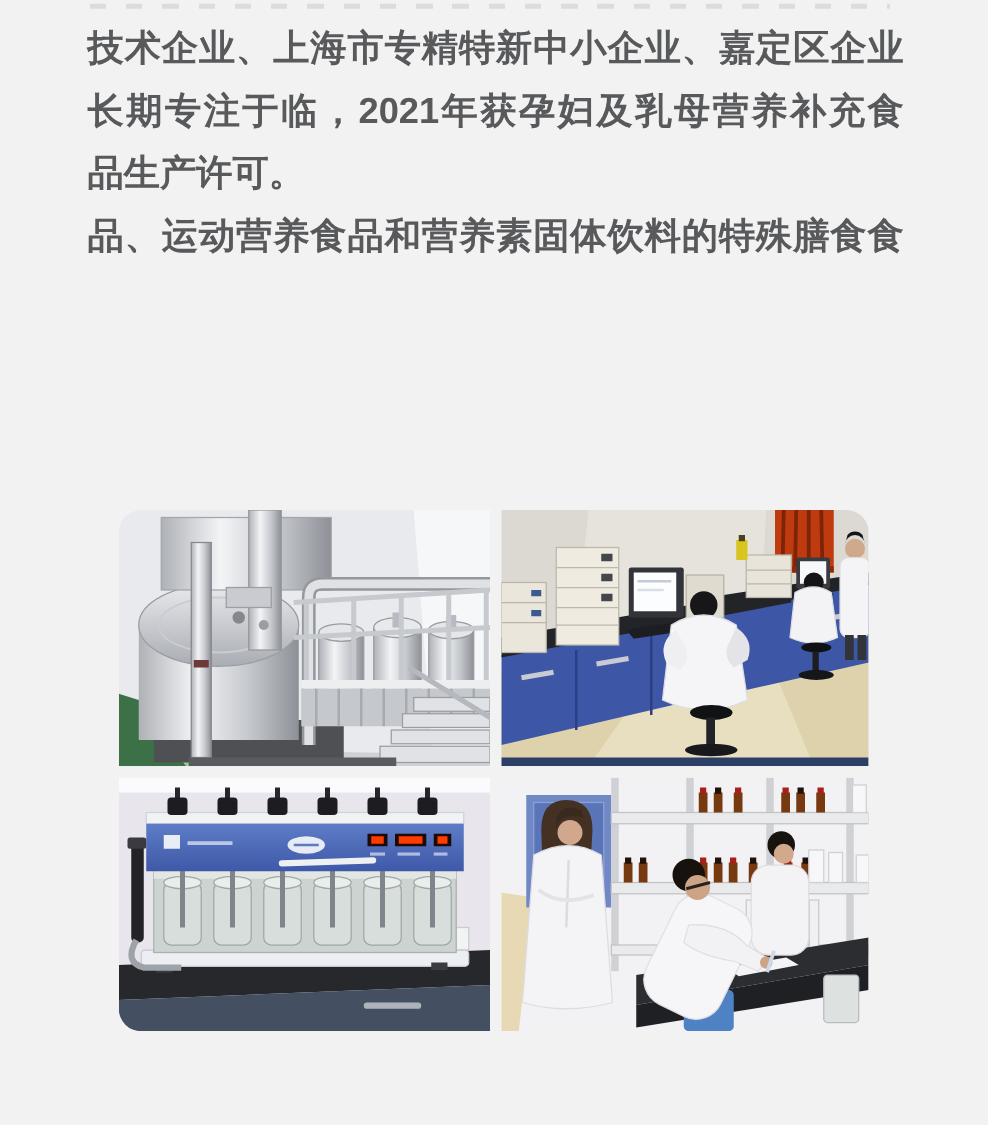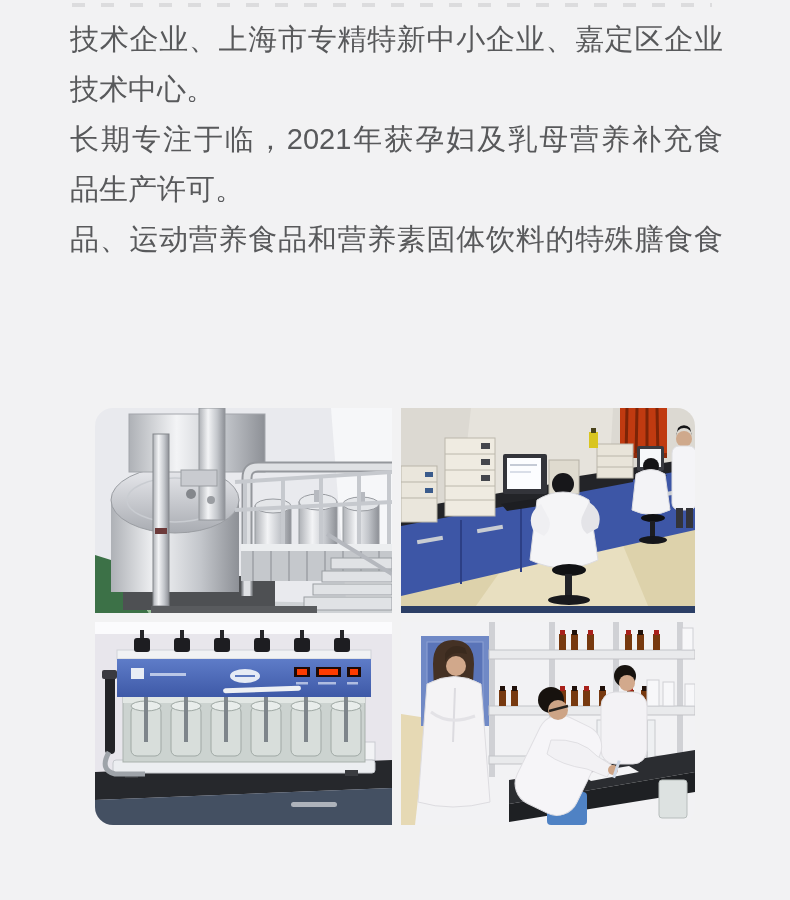--- a/index.html
+++ b/index.html
@@ -12,20 +12,21 @@
     background:var(--background);
     font-family:"Liberation Sans",sans-serif;
     position:relative;
     overflow:hidden;
   }
   .article{
     position:absolute;
     left:70px;
     top:14px;
     width:653px;
+    font-weight:bold;
   }
   .clip-row{
     position:absolute;
     top:-11px;
     left:2px;
     width:640px;
     height:4px;
     opacity:.5;
     background:repeating-linear-gradient(90deg,#c6c6c8 0 13px,transparent 13px 29px);
   }
@@ -59,21 +60,20 @@
   .photo-grid svg{display:block;width:100%;height:100%;}
 </style>
 </head>
 <body>
 
 <main>
 
   <section class="article">
     <div class="clip-row"></div>
     <div class="line">技术企业、上海市专精特新中小企业、嘉定区企业</div>
-    <div class="line end">技术中心。</div>
     <div class="line">长期专注于临，2021年获孕妇及乳母营养补充食</div>
     <div class="line end">品生产许可。</div>
     <div class="line">品、运动营养食品和营养素固体饮料的特殊膳食食</div>
   </section>
 
   <section class="photo-grid">
 
     <figure>
       <svg viewBox="0 0 297 205" preserveAspectRatio="none">
         <defs>

